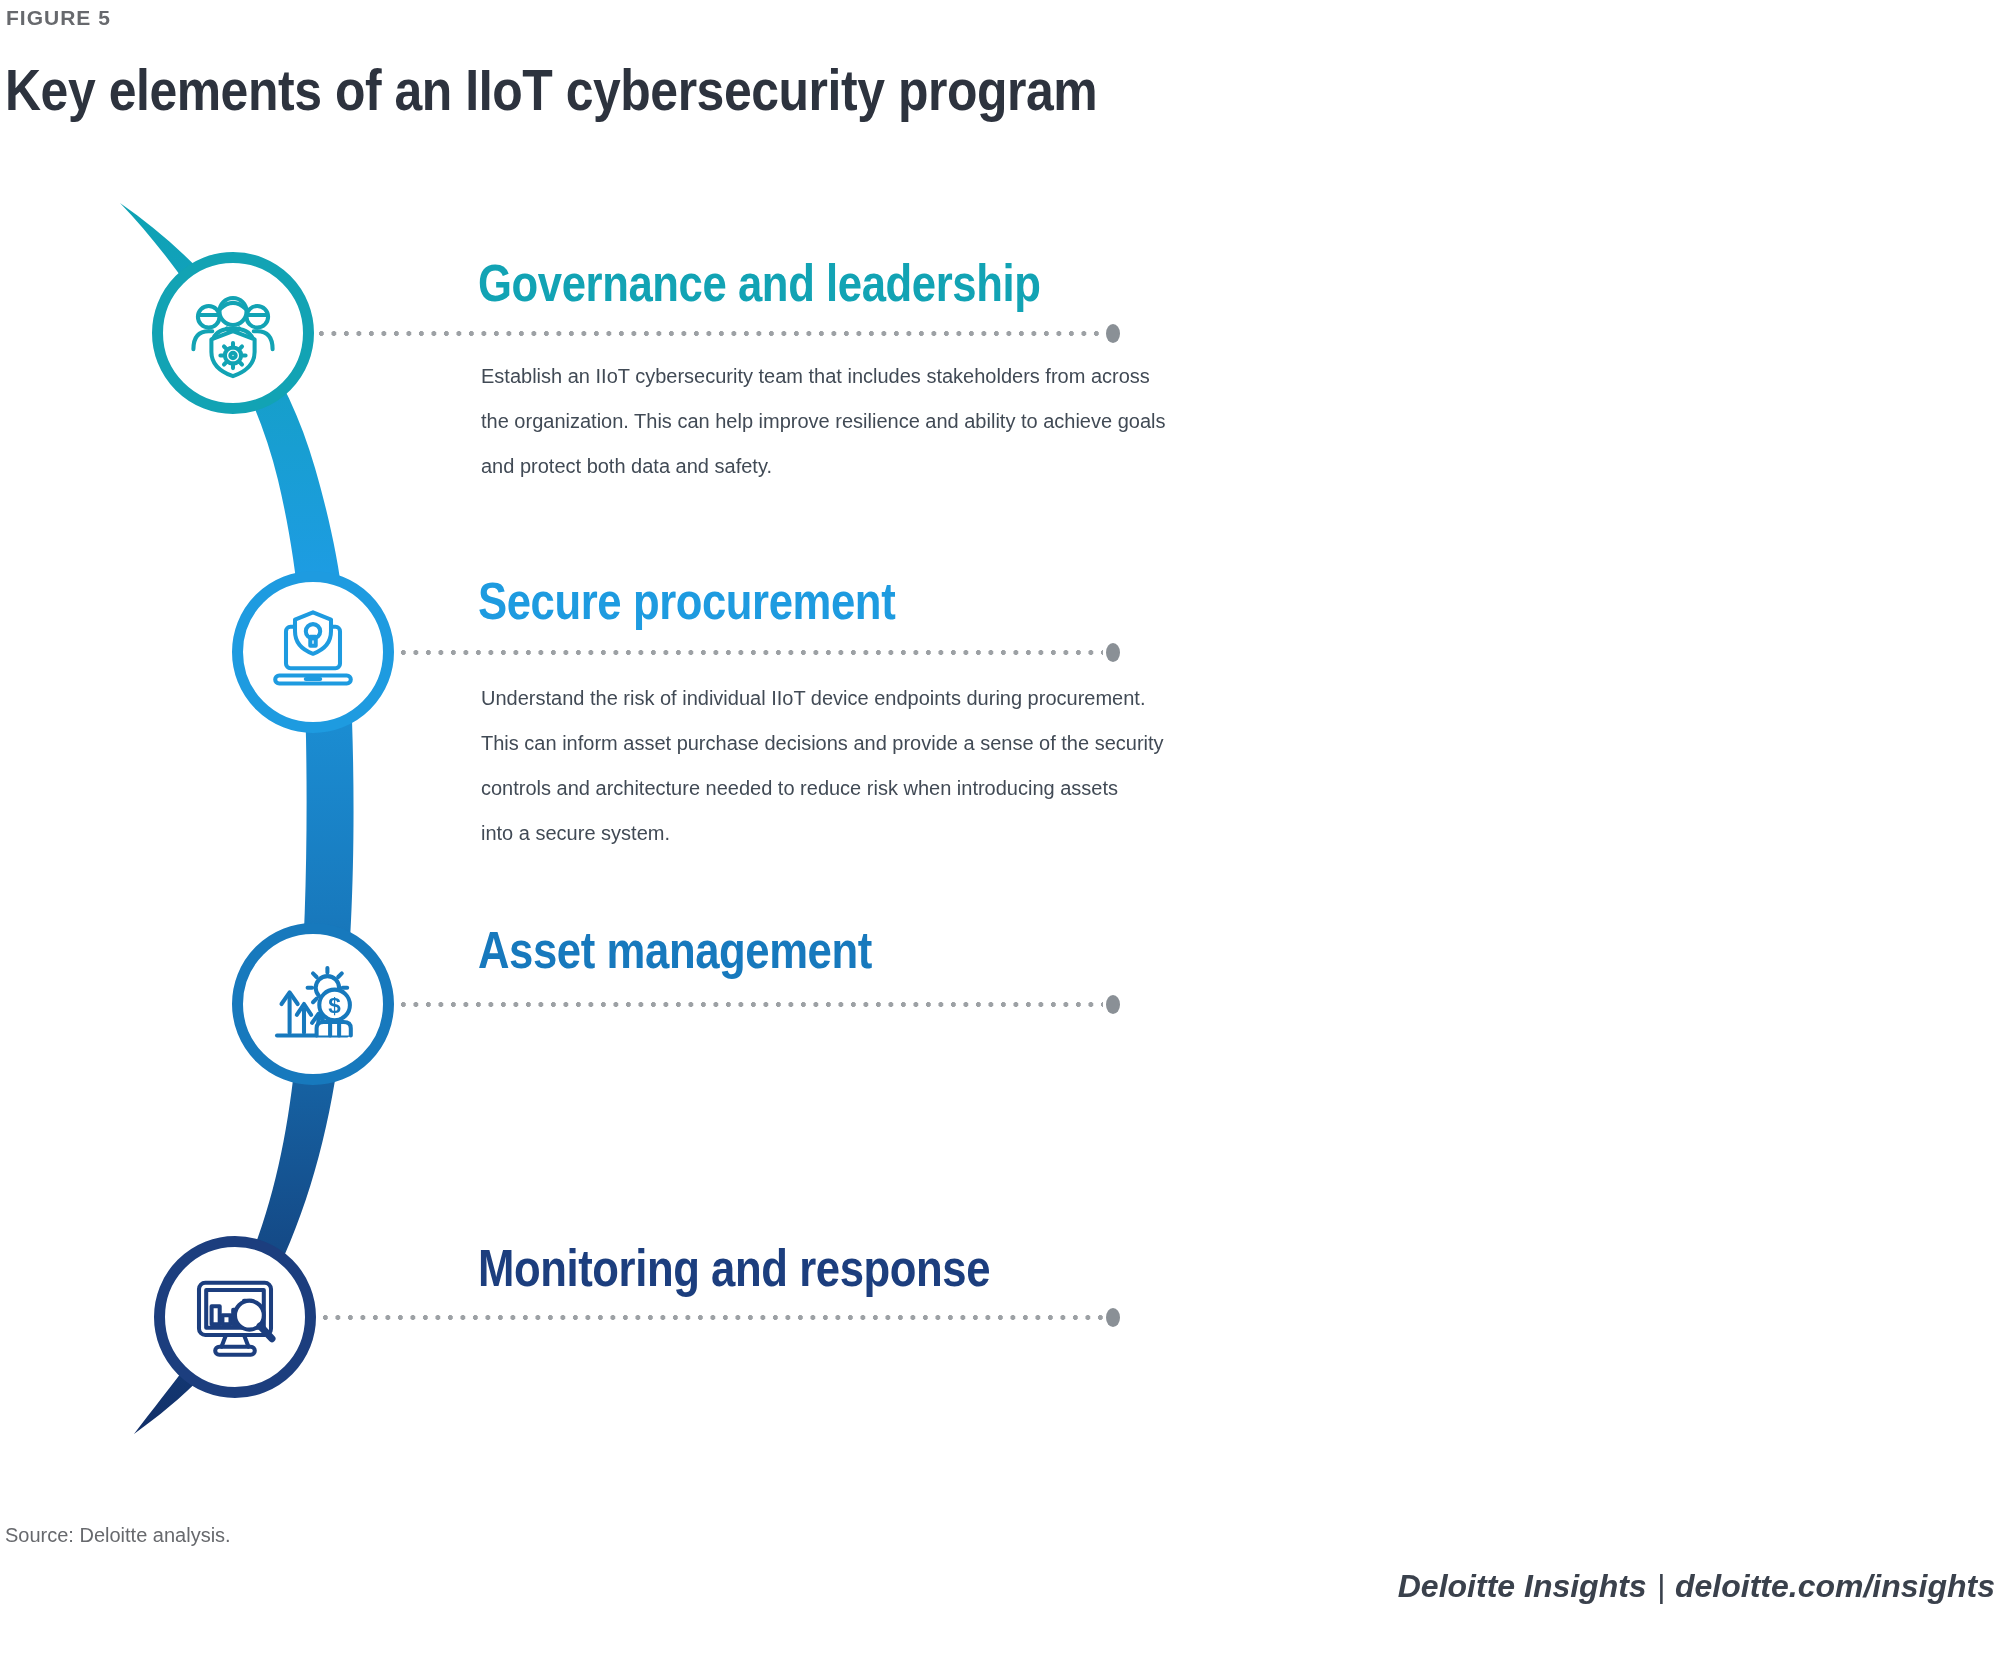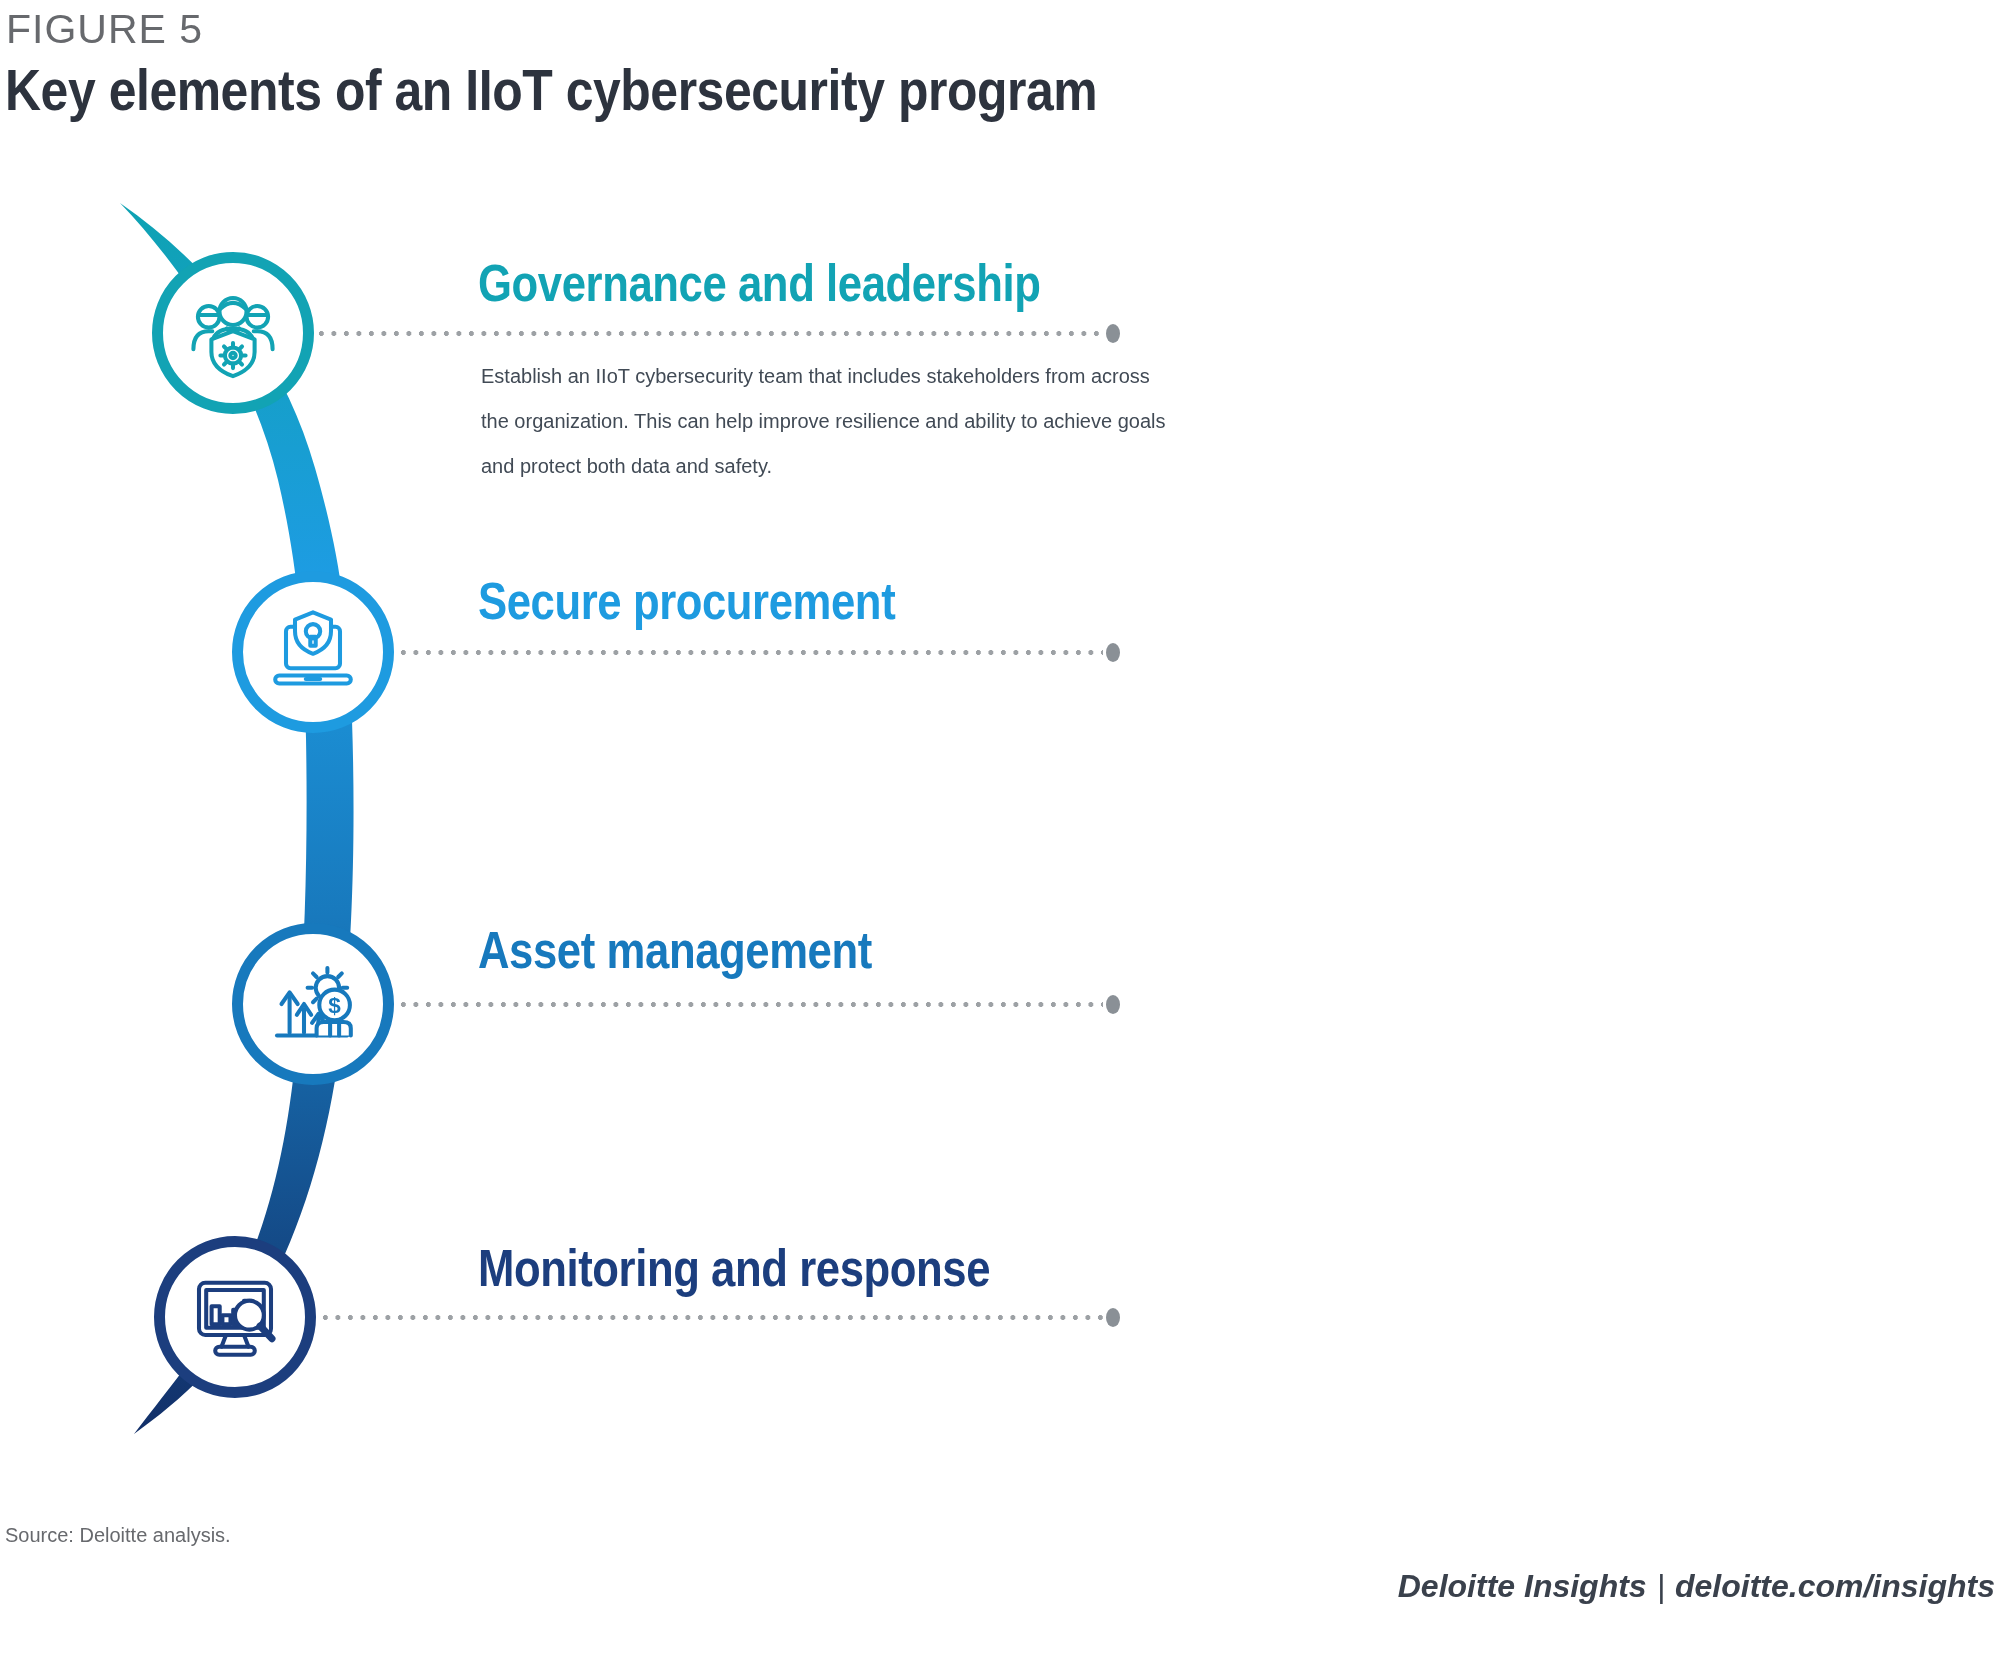--- a/index.html
+++ b/index.html
@@ -3,21 +3,21 @@
 <meta charset="utf-8">
 <style>
   html,body { margin:0; padding:0; background:#ffffff; }
   .canvas {
     position:relative; width:2000px; height:1662px; background:#ffffff;
     overflow:hidden;
     font-family:"Liberation Sans","DejaVu Sans",sans-serif;
   }
   .figure-label {
     position:absolute; left:6px; top:6px;
-    font-size:41px; font-weight:400; letter-spacing:1px; color:#67696D;
+    font-size:21px; font-weight:700; letter-spacing:1px; color:#67696D;
   }
   .page-title {
     position:absolute; left:5px; top:56px;
     font-size:58px; font-weight:700; color:#2D333E;
     transform:scaleX(0.86); transform-origin:left center;
     white-space:nowrap; letter-spacing:-0.5px;
   }
   .swoosh { position:absolute; left:0; top:0; }
   .circle {
     position:absolute; width:140px; height:140px; border-radius:50%;
@@ -131,20 +131,24 @@
       <rect x="18" y="86" width="84" height="9" rx="4.5" fill="#fff"></rect>
       <path d="M52 90 h16"></path>
       <path d="M60 16 l20 8 v13 c0 14 -9 21 -20 25 c-11 -4 -20 -11 -20 -25 v-13 z" fill="#fff"></path>
       <circle cx="60" cy="37" r="8"></circle>
       <path d="M57 43 h6 v10 h-6 z"></path>
     </svg>
   </div>
   <div class="heading h2">Secure procurement</div>
   <div class="dotline d2"></div>
   <div class="enddot e2"></div>
+  <div class="body-text b2">Understand the risk of individual IIoT device endpoints during procurement.
+This can inform asset purchase decisions and provide a sense of the security
+controls and architecture needed to reduce risk when introducing assets
+into a secure system.</div>
 
   <div class="circle c3">
     <svg class="icon" width="108" height="108" viewBox="0 0 120 120" fill="none" stroke="#1779BD" stroke-width="4.5" stroke-linecap="round" stroke-linejoin="round">
       <circle cx="76" cy="42" r="13"></circle>
       <path d="M76 25 v-5 M76 59 v5 M59 42 h-5 M93 42 h5 M64 30 l-4 -4 M88 54 l4 4 M88 30 l4 -4 M64 54 l-4 4"></path>
       <path d="M20 95 h78"></path>
       <path d="M34 92 v-40"></path>
         <path d="M25 60 l9 -13 9 13"></path>
       <path d="M50 92 v-26"></path>
         <path d="M42 72 l8 -12 8 12"></path>

